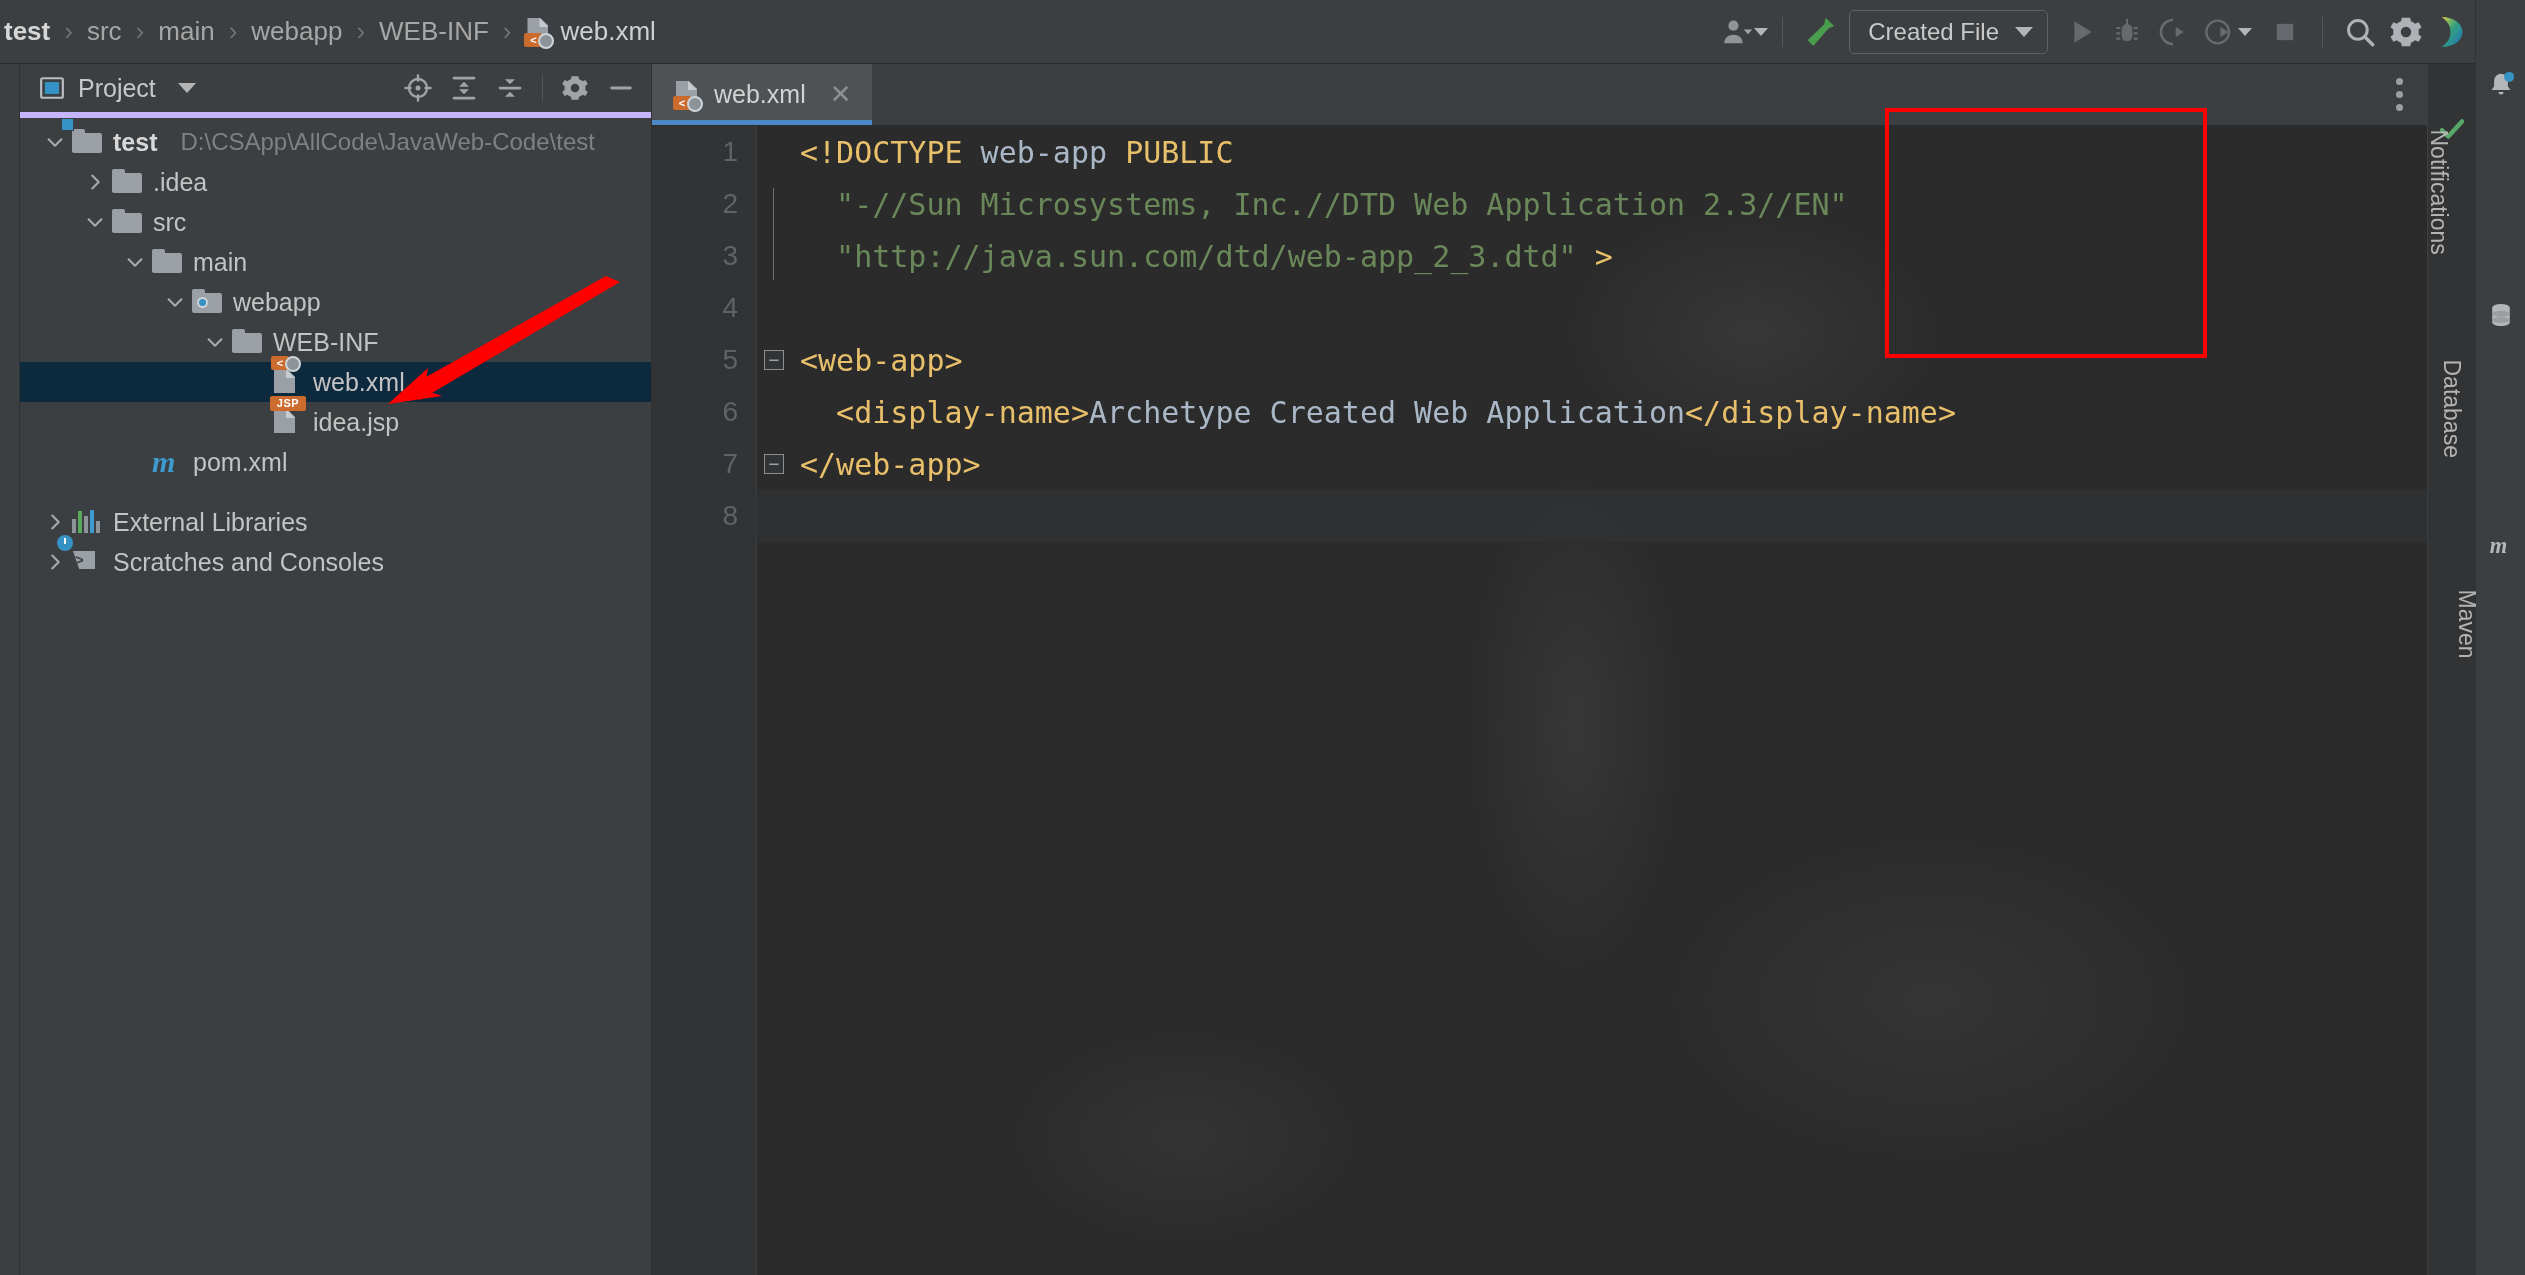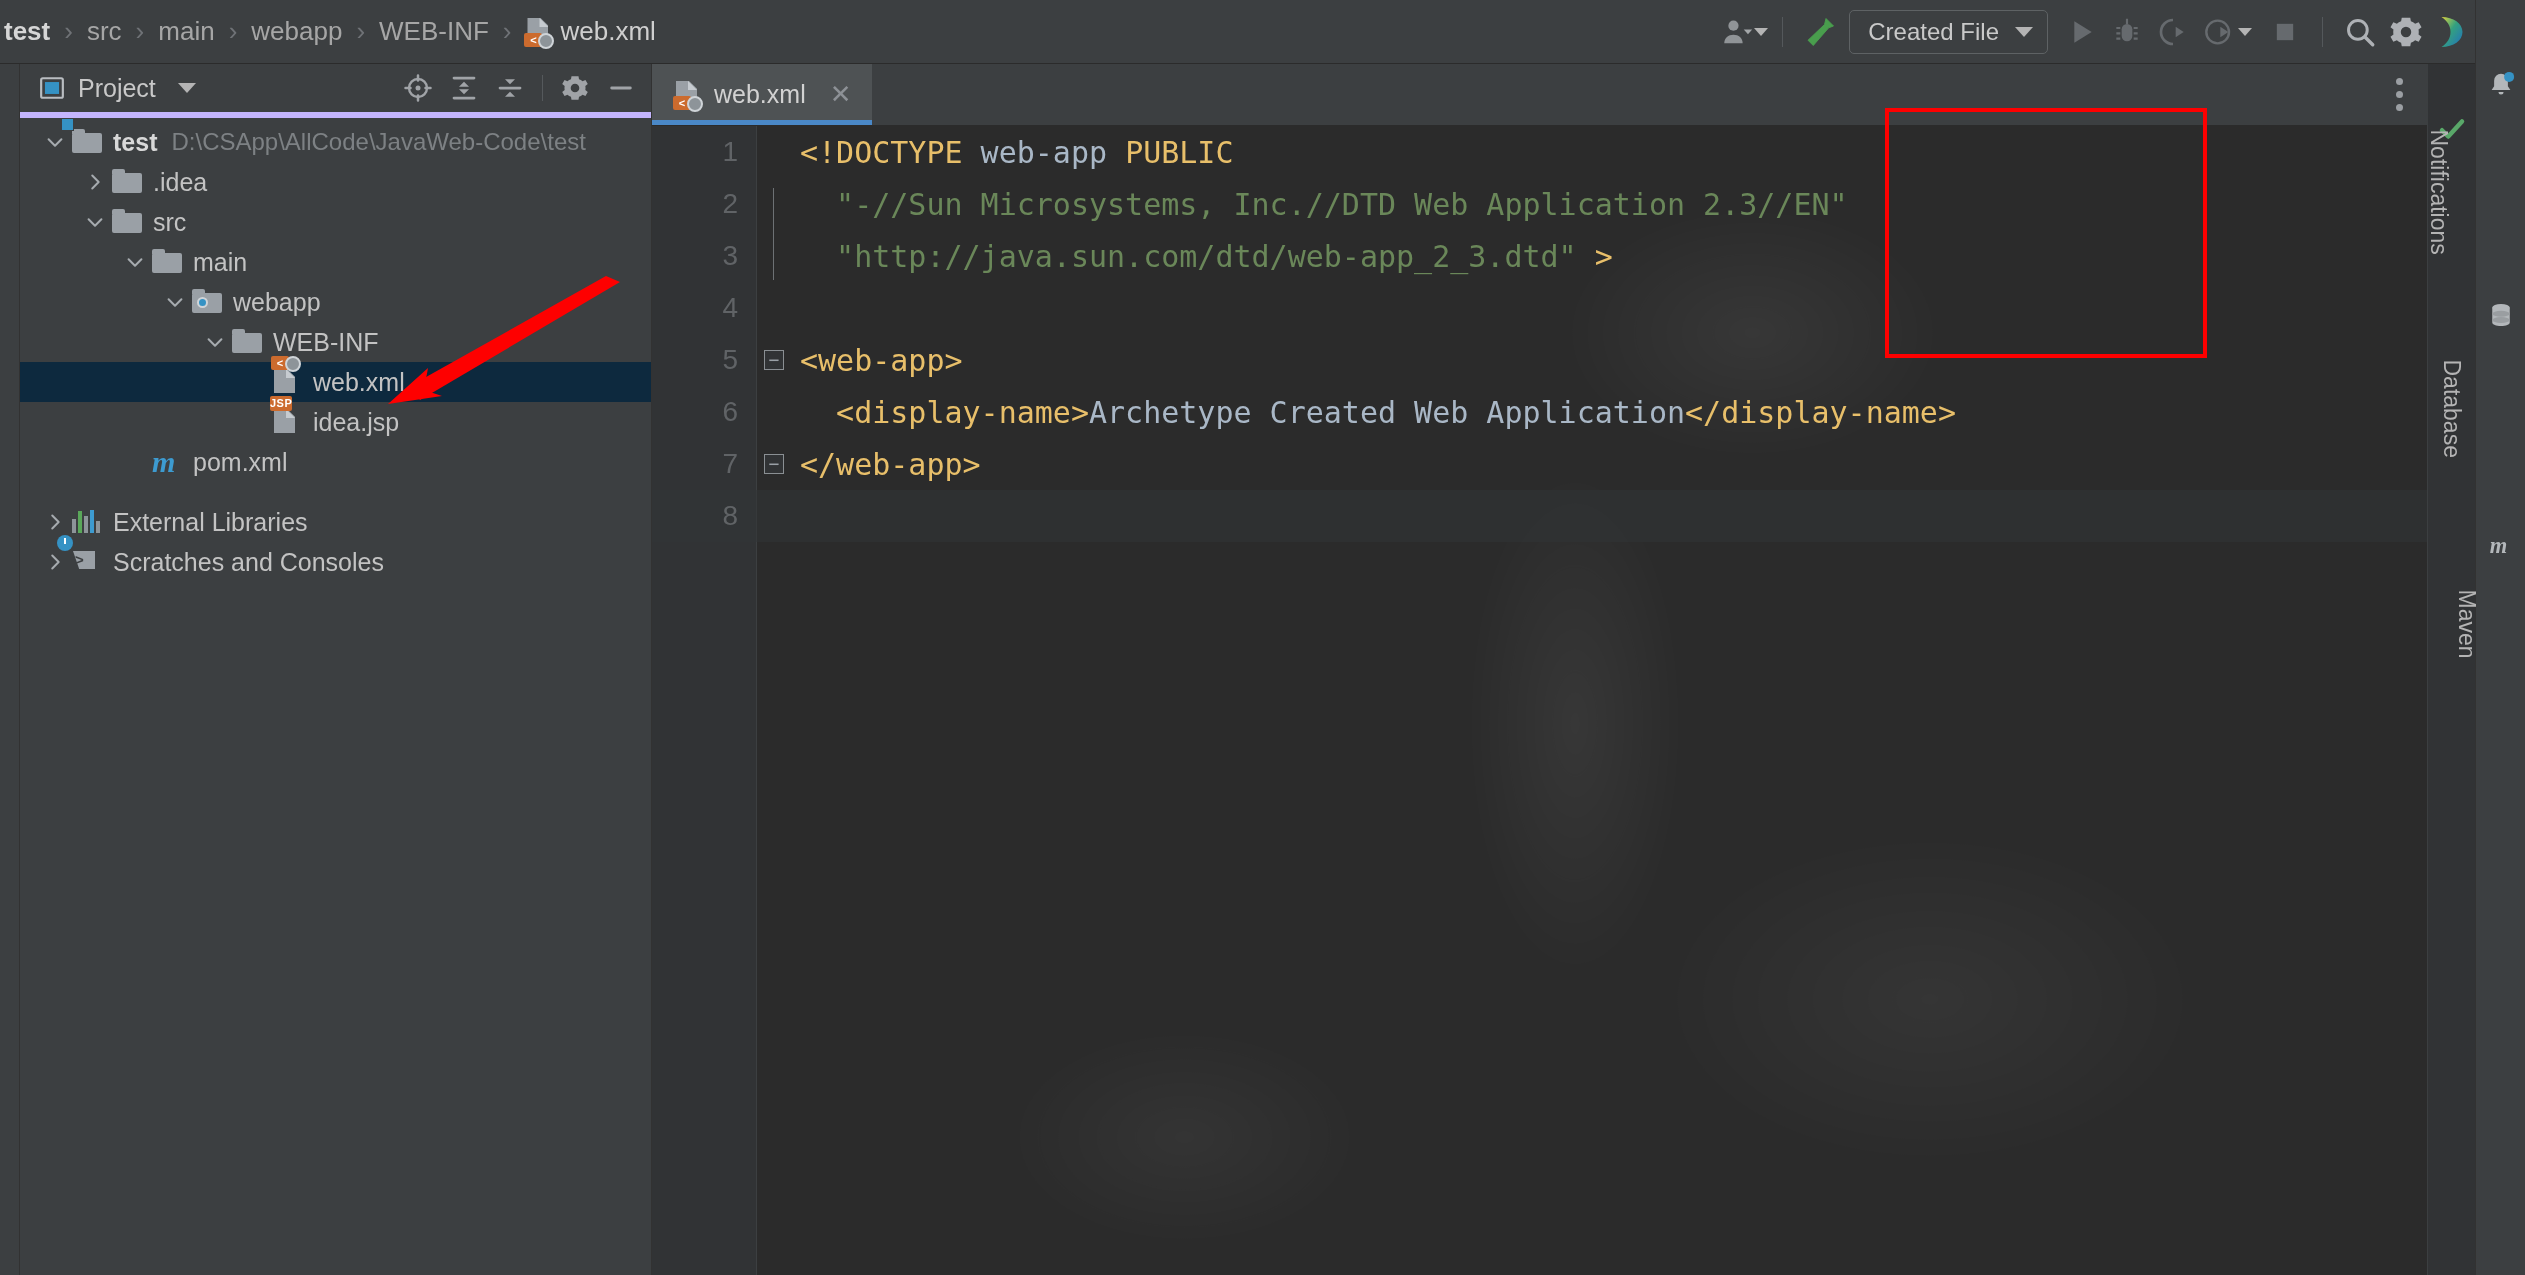--- a/index.html
+++ b/index.html
@@ -64,40 +64,40 @@
     font-size:25px;color:#c3c3c3;white-space:nowrap;
   }
   .row.selected{background:#0d293e;}
   .row .arrow{
     width:26px;height:26px;display:inline-flex;align-items:center;justify-content:center;
     flex:none;margin-right:4px;
   }
   .row .ficon{width:30px;height:26px;flex:none;margin-right:11px;position:relative;}
   .row .label{color:#c3c3c3;}
   .row .label.bold{font-weight:bold;color:#d8d8d8;}
-  .row .sublabel{color:#7d8184;margin-left:14px;font-size:24px;}
+  .row .sublabel{color:#7d8184;margin-left:23px;font-size:24px;}
 
   
   .folder{position:relative;width:30px;height:24px;}
   .folder i{position:absolute;background:#9aa0a6;display:block;}
   .folder .tab{left:0;top:0;width:13px;height:5px;border-radius:2px 2px 0 0;}
   .folder .body{left:0;top:4px;width:30px;height:20px;border-radius:2px;}
   .folder .badge{position:absolute;right:-2px;bottom:-2px;width:11px;height:11px;background:#3592c4;border:1px solid #3c3f41;}
   .folder .lines{position:absolute;right:-3px;bottom:-3px;width:13px;height:14px;}
   .folder .lines b{display:block;height:2px;background:#e8a33d;margin-bottom:2px;width:13px;}
   .folder .dot{position:absolute;left:5px;top:8px;width:11px;height:11px;border-radius:50%;background:#3592c4;border:2px solid #cfd4d8;box-sizing:border-box;}
 
   
   .filedoc{position:relative;width:26px;height:28px;}
   .filedoc .pg{position:absolute;left:2px;top:0;width:21px;height:24px;background:#9aa0a6;clip-path:polygon(0 0,62% 0,100% 32%,100% 100%,0 100%);}
   .filedoc .corner{position:absolute;left:14px;top:0;width:9px;height:9px;background:#c6cbd0;clip-path:polygon(0 0,100% 100%,0 100%);}
   .filedoc .tagbox{position:absolute;left:-1px;bottom:-1px;width:18px;height:14px;background:#cc6b2e;border-radius:2px;
     color:#fff;font-size:11px;line-height:14px;text-align:center;font-family:"Liberation Sans",sans-serif;font-weight:bold;}
   .filedoc .globe{position:absolute;left:13px;bottom:-3px;width:16px;height:16px;border-radius:50%;background:#8d9499;border:2px solid #cfd4d8;box-sizing:border-box;}
-  .filedoc .jsp{position:absolute;left:-2px;bottom:-2px;width:22px;height:15px;background:#cc6b2e;border-radius:2px;
+  .filedoc .jsp{position:absolute;left:-2px;bottom:-2px;width:36px;height:15px;background:#cc6b2e;border-radius:2px;
     color:#fff;font-size:11px;line-height:15px;text-align:center;font-weight:bold;letter-spacing:.5px;}
 
   .mvn{font-family:"Liberation Serif",serif;font-style:italic;font-weight:bold;font-size:30px;color:#3d9bd0;line-height:26px;}
   .libs{display:flex;align-items:flex-end;gap:2px;height:24px;}
   .libs b{display:block;width:4px;background:#8d9499;}
   .scr{position:relative;width:30px;height:26px;}
   .scr .sq{position:absolute;left:1px;top:2px;width:22px;height:18px;background:#9aa0a6;clip-path:polygon(0 0,100% 0,100% 100%,28% 100%);}
   .scr .gt{position:absolute;left:3px;top:4px;color:#3c3f41;font-size:15px;font-weight:bold;line-height:14px;}
   .scr .clock{position:absolute;right:-1px;bottom:-2px;width:16px;height:16px;border-radius:50%;background:#3592c4;}
   .scr .clock:after{content:"";position:absolute;left:7px;top:3px;width:2px;height:6px;background:#fff;}

